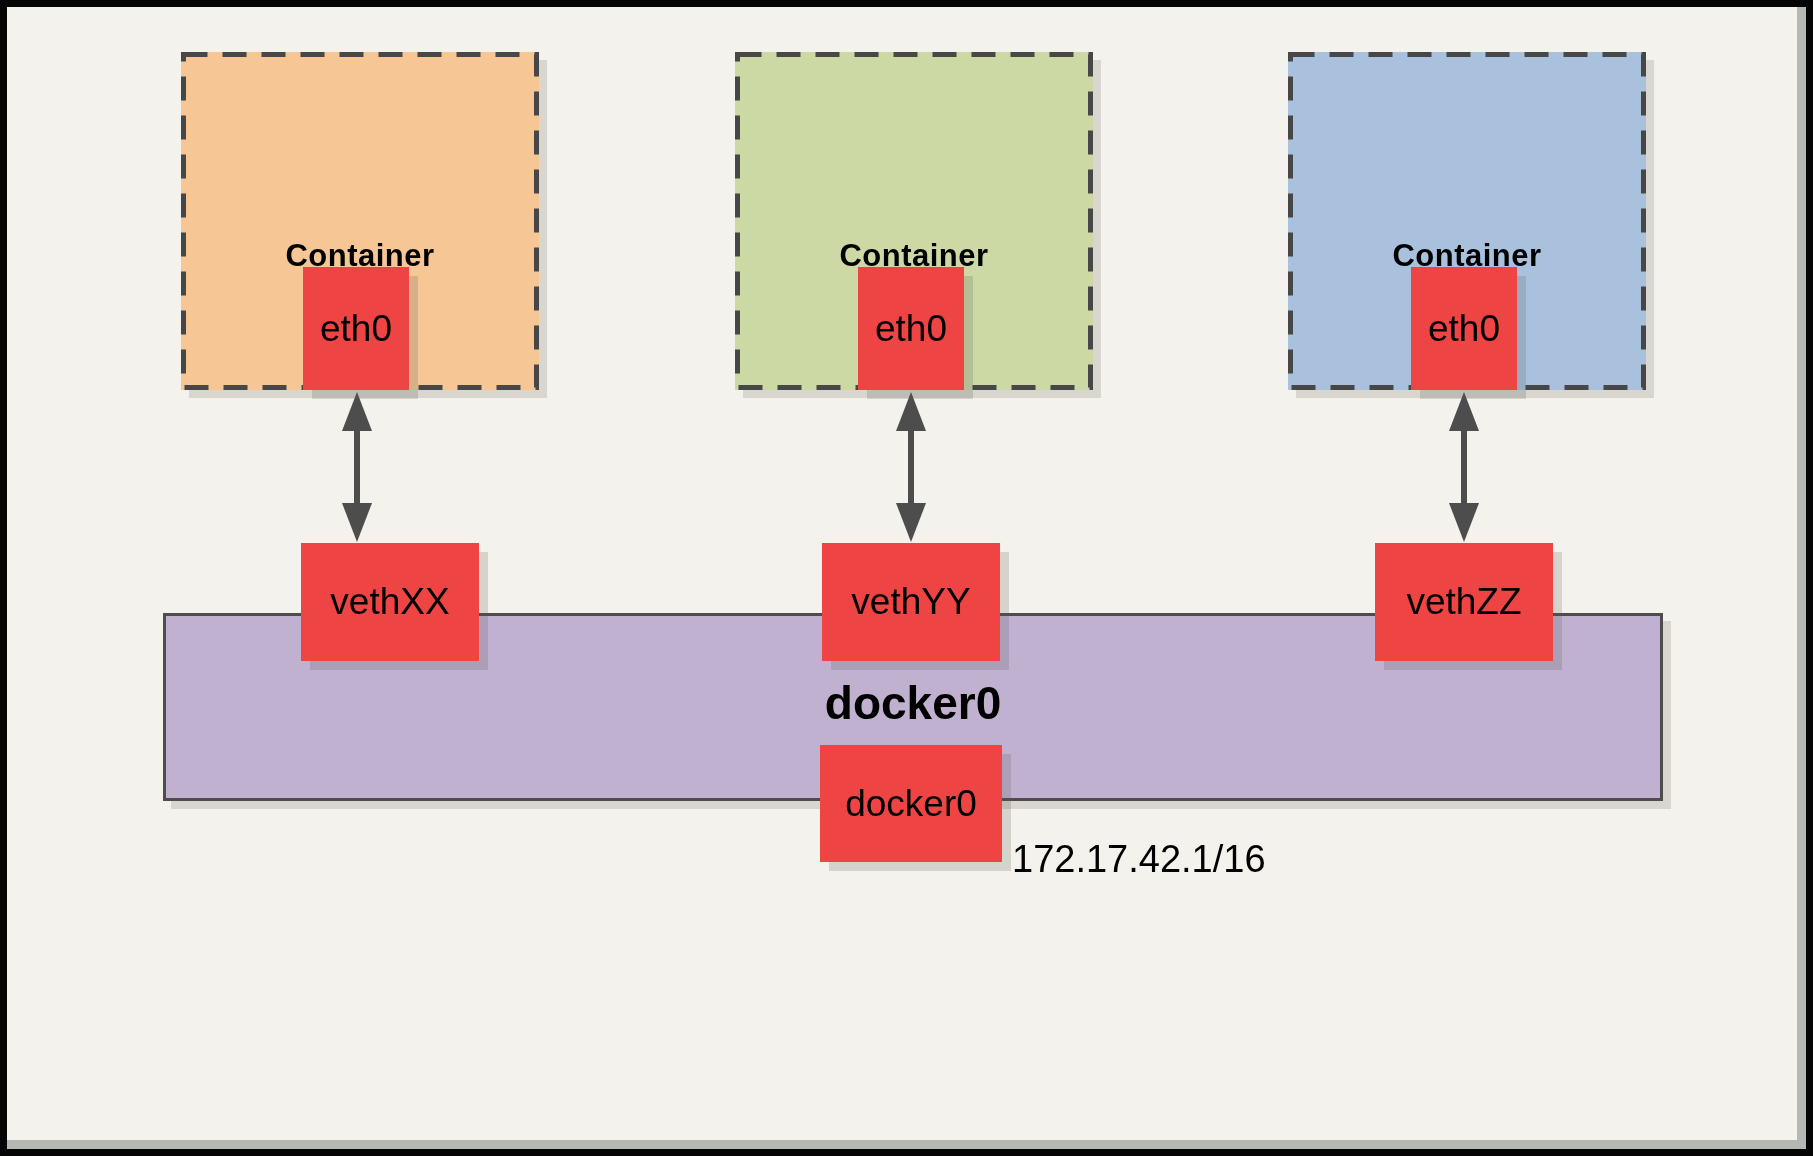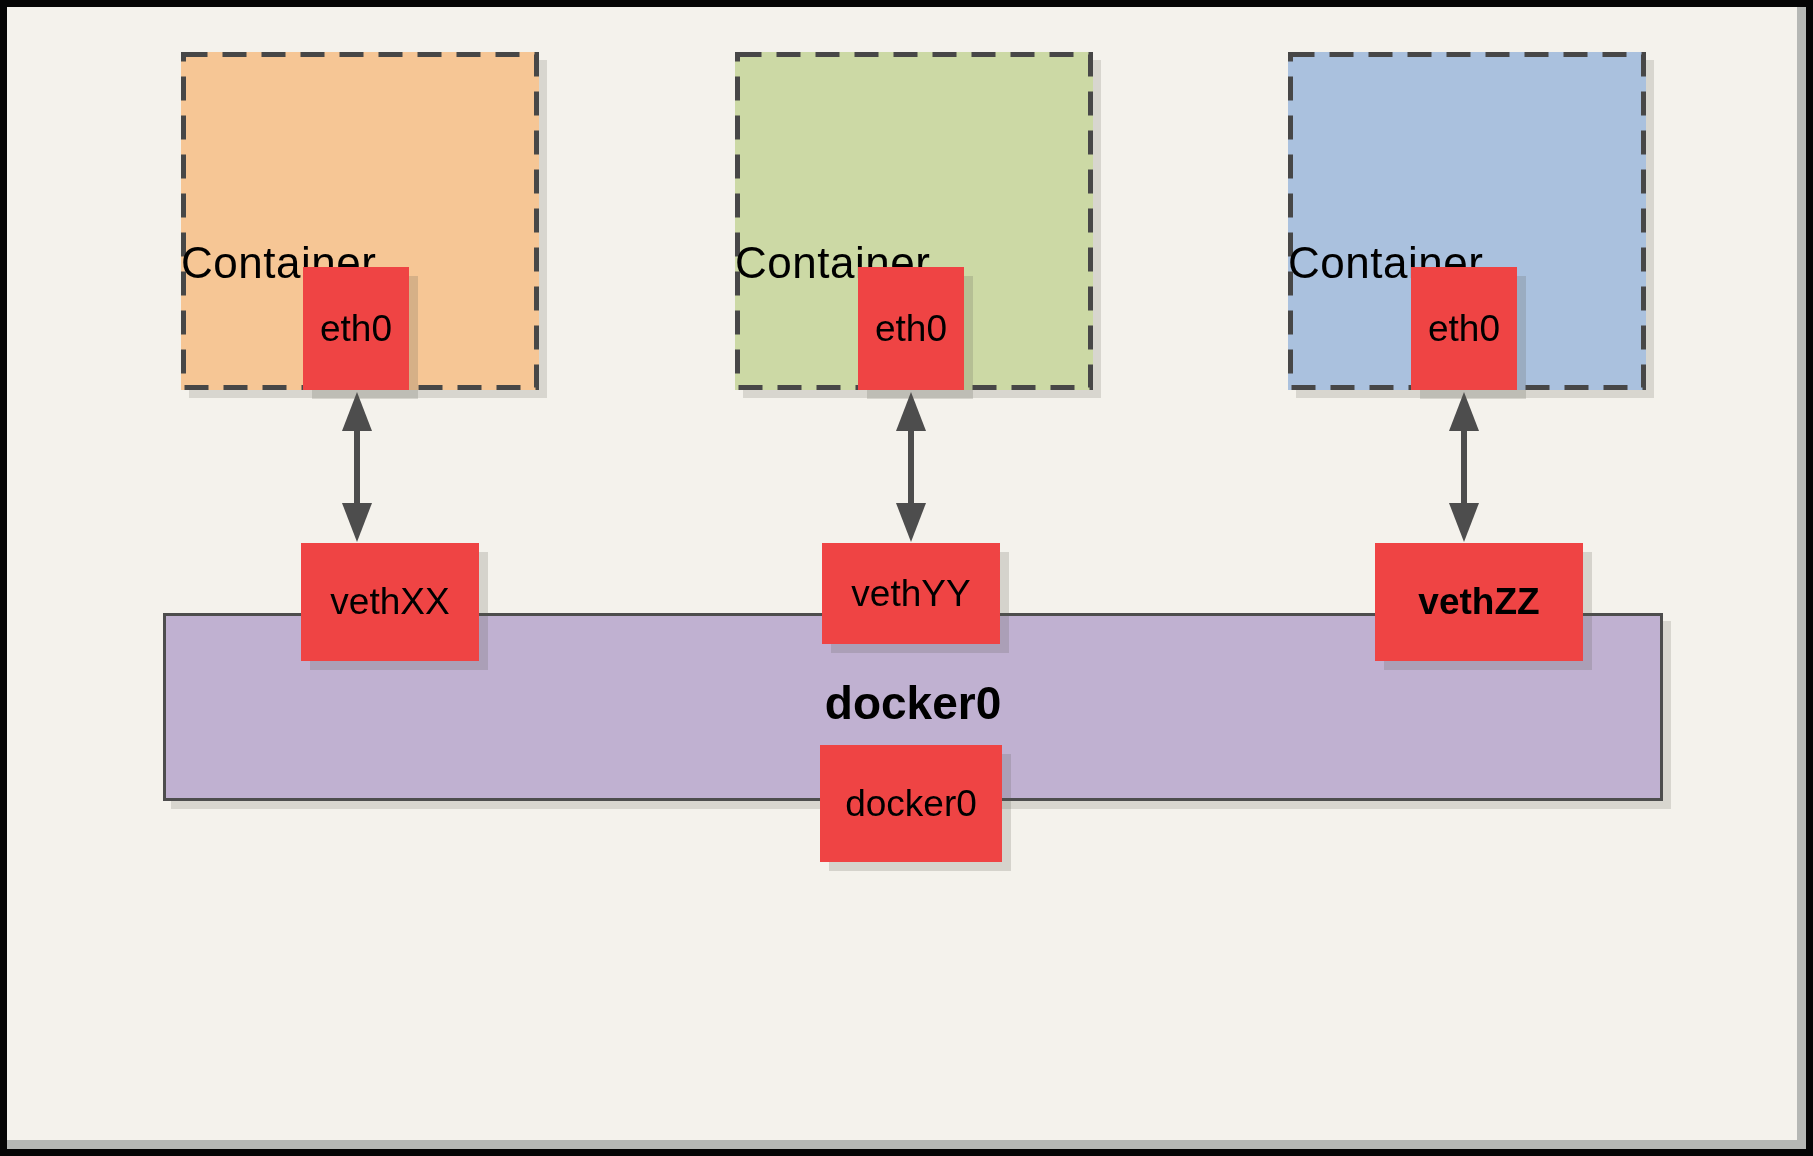--- a/index.html
+++ b/index.html
@@ -41,23 +41,23 @@
   }
   .pos-c1 { left: 181px; }
   .pos-c2 { left: 735px; }
   .pos-c3 { left: 1288px; }
 
   .container-label {
     position: absolute;
     left: 0;
     top: 186px;
     width: 100%;
-    text-align: left;
-    font-size: 44px;
-    font-weight: normal;
+    text-align: center;
+    font-size: 31px;
+    font-weight: bold;
     color: #000000;
     letter-spacing: 0.5px;
   }
 
   
   .note {
     position: absolute;
     background: #ef4444;
     box-shadow: 9px 9px 0 rgba(90, 88, 80, 0.20);
     display: flex;
@@ -66,22 +66,22 @@
     font-size: 37px;
     color: #000000;
     z-index: 6;
   }
 
   .eth0-1 { left: 303px;  top: 267px; width: 106px; height: 123px; }
   .eth0-2 { left: 858px;  top: 267px; width: 106px; height: 123px; }
   .eth0-3 { left: 1411px; top: 267px; width: 106px; height: 123px; }
 
   .veth-1 { left: 270px;  top: 543px; width: 178px; height: 118px; margin-left: 31px; }
-  .veth-2 { left: 822px;  top: 543px; width: 178px; height: 101px; }
-  .veth-3 { left: 1375px; top: 543px; width: 208px; height: 118px; font-weight: bold; }
+  .veth-2 { left: 822px;  top: 543px; width: 178px; height: 118px; }
+  .veth-3 { left: 1375px; top: 543px; width: 178px; height: 118px; }
 
   .docker0-note { left: 820px; top: 745px; width: 182px; height: 117px; }
 
   
   .bridge-bar {
     position: absolute;
     left: 163px;
     top: 613px;
     width: 1500px;
     height: 188px;
@@ -182,16 +182,17 @@
 
   <div class="bridge-bar"></div>
   <div class="bridge-label">docker0</div>
 
   <div class="note veth-1">vethXX</div>
   <div class="note veth-2">vethYY</div>
   <div class="note veth-3">vethZZ</div>
 
   <div class="note docker0-note">docker0</div>
 
+  <div class="ip-label">172.17.42.1/16</div>
 
 
   <div class="frame"></div>
 </div>
 
 </body></html>

